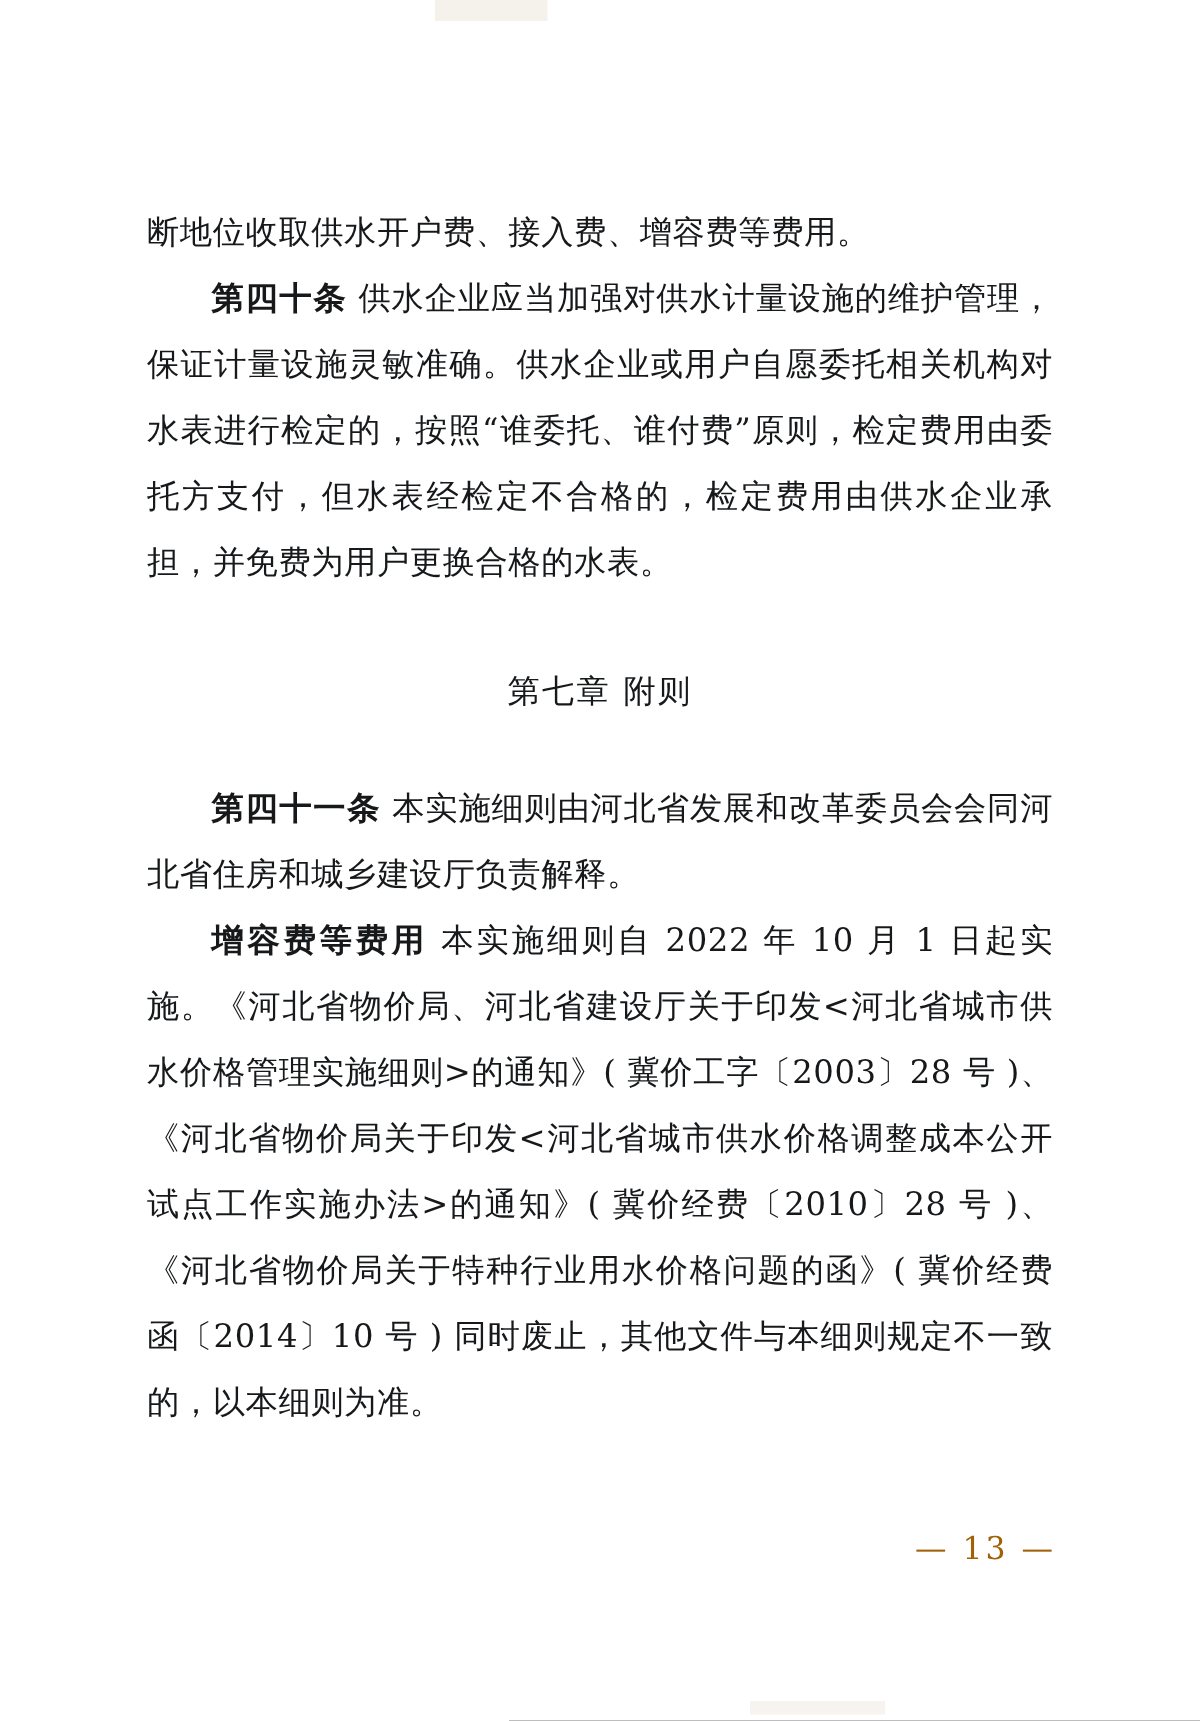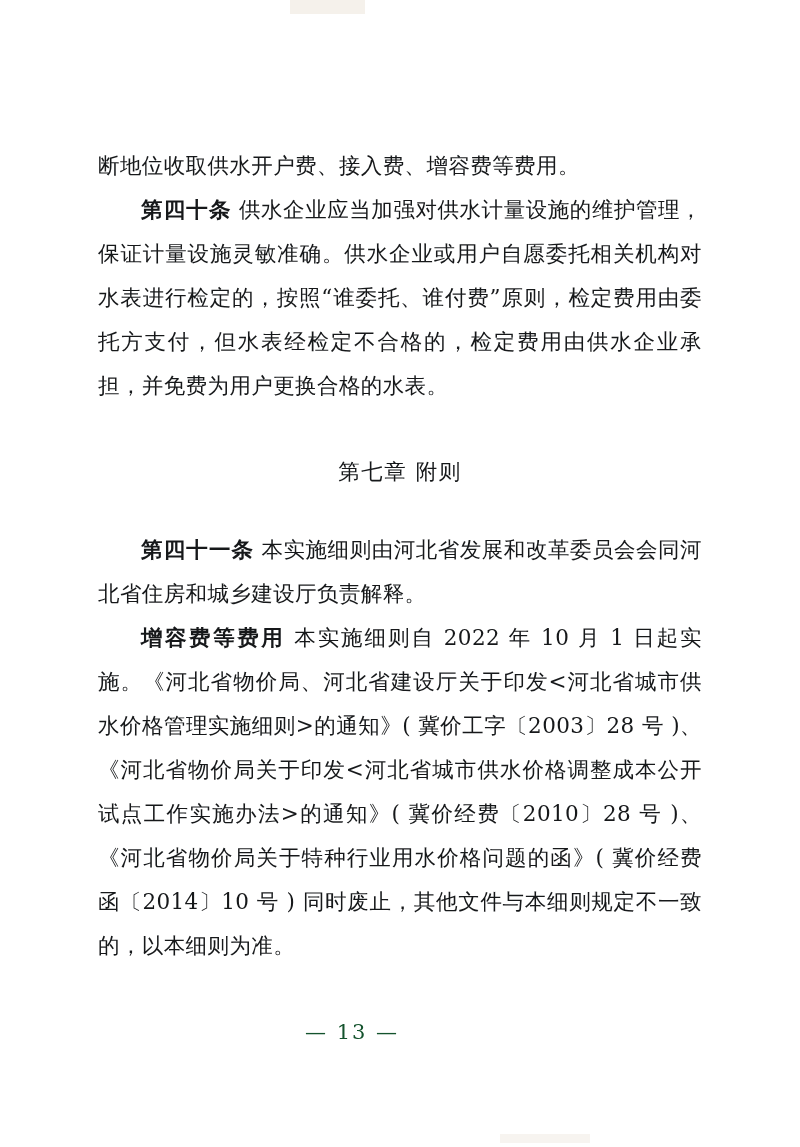--- a/index.html
+++ b/index.html
@@ -32,21 +32,21 @@
     top: 1134px;
     left: 500px;
     width: 90px;
     height: 9px;
     background: #f3efe9;
     opacity: .7;
   }
   .content {
     position: absolute;
     left: 98px;
-    top: 144px;
+    top: 134px;
     width: 604px;
   }
   p {
     margin: 0;
     font-size: 21.5px;
     line-height: 44px;
     text-align: justify;
     text-justify: inter-ideograph;
     letter-spacing: 0.4px;
   }
@@ -65,24 +65,24 @@
     font-size: 21.5px;
     font-weight: normal;
     letter-spacing: 1.5px;
     line-height: 44px;
   }
   .page-number {
     position: absolute;
     left: 0;
     right: 96px;
     top: 1020px;
-    text-align: center;
+    text-align: right;
     font-size: 21px;
     letter-spacing: 2px;
-    color: #14532d;
+    color: #a16207;
     font-family: "DejaVu Serif", "Liberation Serif", serif;
   }
 </style>
 </head>
 <body>
 
 <div class="page">
 
   <div class="scan-smudge"></div>
   <div class="scan-smudge2"></div>

